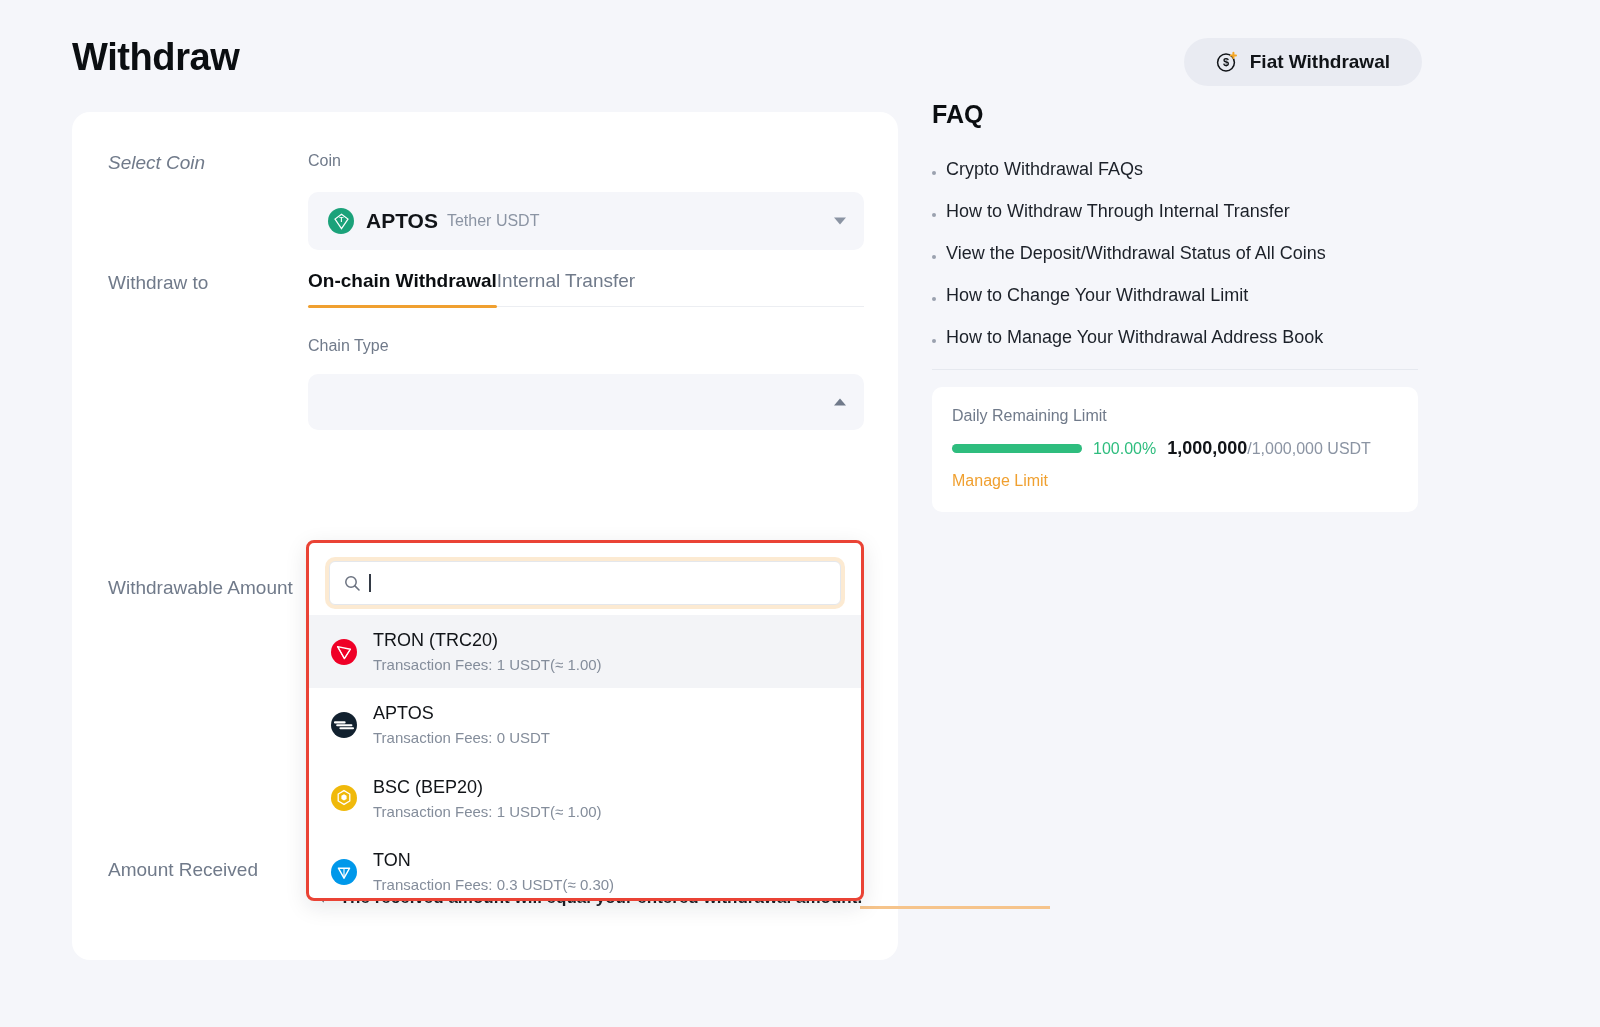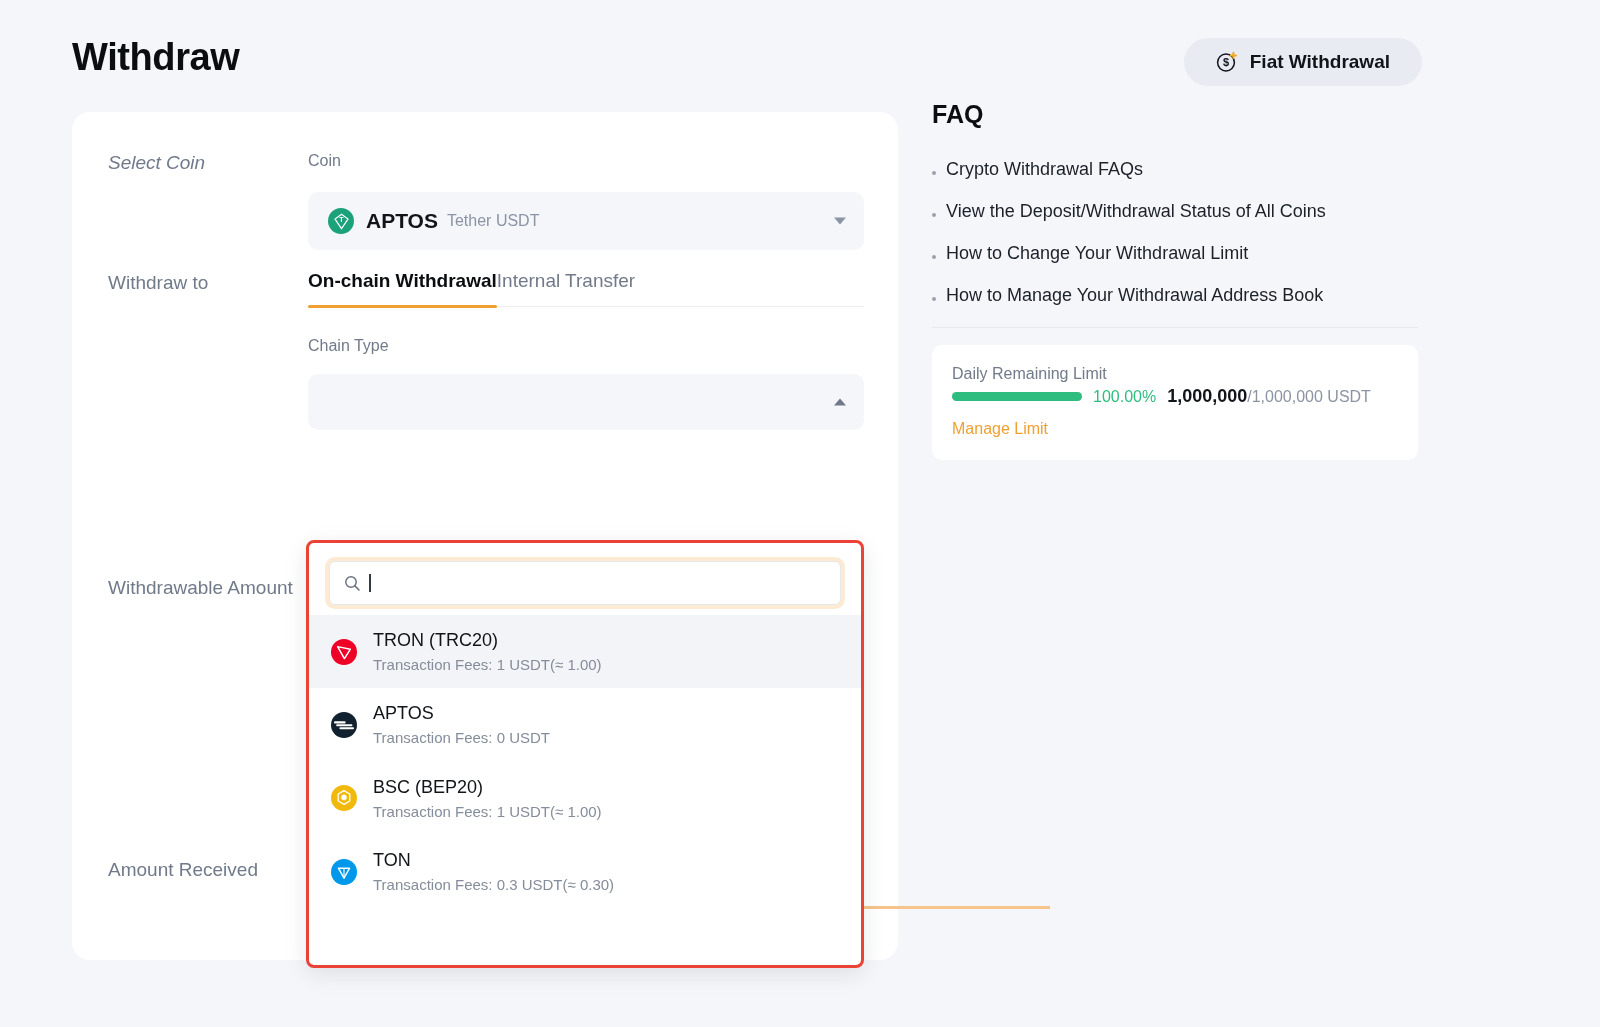--- a/index.html
+++ b/index.html
@@ -93,21 +93,21 @@
   .book-icon { position: absolute; right: 20px; top: 50%; transform: translateY(-50%); }
 
   .chain-select {
     height: 56px; background: #f5f6fa; border-radius: 10px;
     position: relative; cursor: pointer;
   }
 
   
   .dropdown {
     position: absolute; left: 306px; top: 540px;
-    width: 558px; height: 428px;
+    width: 558px; height: 361px;
     background: #ffffff; border-radius: 8px;
     border: 3px solid #ea4335; z-index: 40;
     box-shadow: 0 6px 22px rgba(20,25,40,0.10);
     overflow: hidden;
   }
   .dd-searchwrap { padding: 18px 20px 10px 20px; }
   .dd-search {
     height: 44px; background: #ffffff;
     border: 1px solid #e4e7ec; border-radius: 6px;
     box-shadow: 0 0 0 4px rgba(240,160,48,0.22);
@@ -147,21 +147,21 @@
     margin-bottom: 21px; cursor: pointer;
   }
   .faq-dot { width: 4px; height: 4px; border-radius: 50%; background: #9aa1ae; flex: 0 0 auto; }
   .faq-link { font-size: 18px; color: #1c2129; }
   .faq-divider { margin-top: 16px; height: 1px; background: #e6e9ef; }
   .limit-card {
     margin-top: 17px; background: #ffffff; border-radius: 10px;
     padding: 20px 20px 22px 20px;
   }
   .limit-title { font-size: 16px; color: #707a8a; }
-  .limit-row { display: flex; align-items: center; gap: 11px; margin-top: 3px; }
+  .limit-row { display: flex; align-items: center; gap: 11px; margin-top: 13px; }
   .bar-track { width: 130px; height: 9px; border-radius: 6px; background: #e6e9ef; }
   .bar-fill { height: 9px; border-radius: 6px; background: #2ebd7e; }
   .pct { font-size: 16px; color: #2ebd7e; }
   .amt-strong { font-size: 18px; font-weight: 700; color: #111418; }
   .amt-rest { font-size: 16px; color: #8b94a3; }
   .manage { display: inline-block; margin-top: 13px; font-size: 16px; color: #f0a030; cursor: pointer; }
 </style>
 </head>
 <body>
 
@@ -296,20 +296,24 @@
 
   <div class="faq">
     <div class="faq-title">FAQ</div>
     <ul class="faq-list">
       <li class="faq-li">
         <span class="faq-dot"></span>
         <span class="faq-link">Crypto Withdrawal FAQs</span>
       </li>
       <li class="faq-li">
         <span class="faq-dot"></span>
+        <span class="faq-link">How to Withdraw Through Internal Transfer</span>
+      </li>
+      <li class="faq-li">
+        <span class="faq-dot"></span>
         <span class="faq-link">View the Deposit/Withdrawal Status of All Coins</span>
       </li>
       <li class="faq-li">
         <span class="faq-dot"></span>
         <span class="faq-link">How to Change Your Withdrawal Limit</span>
       </li>
       <li class="faq-li">
         <span class="faq-dot"></span>
         <span class="faq-link">How to Manage Your Withdrawal Address Book</span>
       </li>

